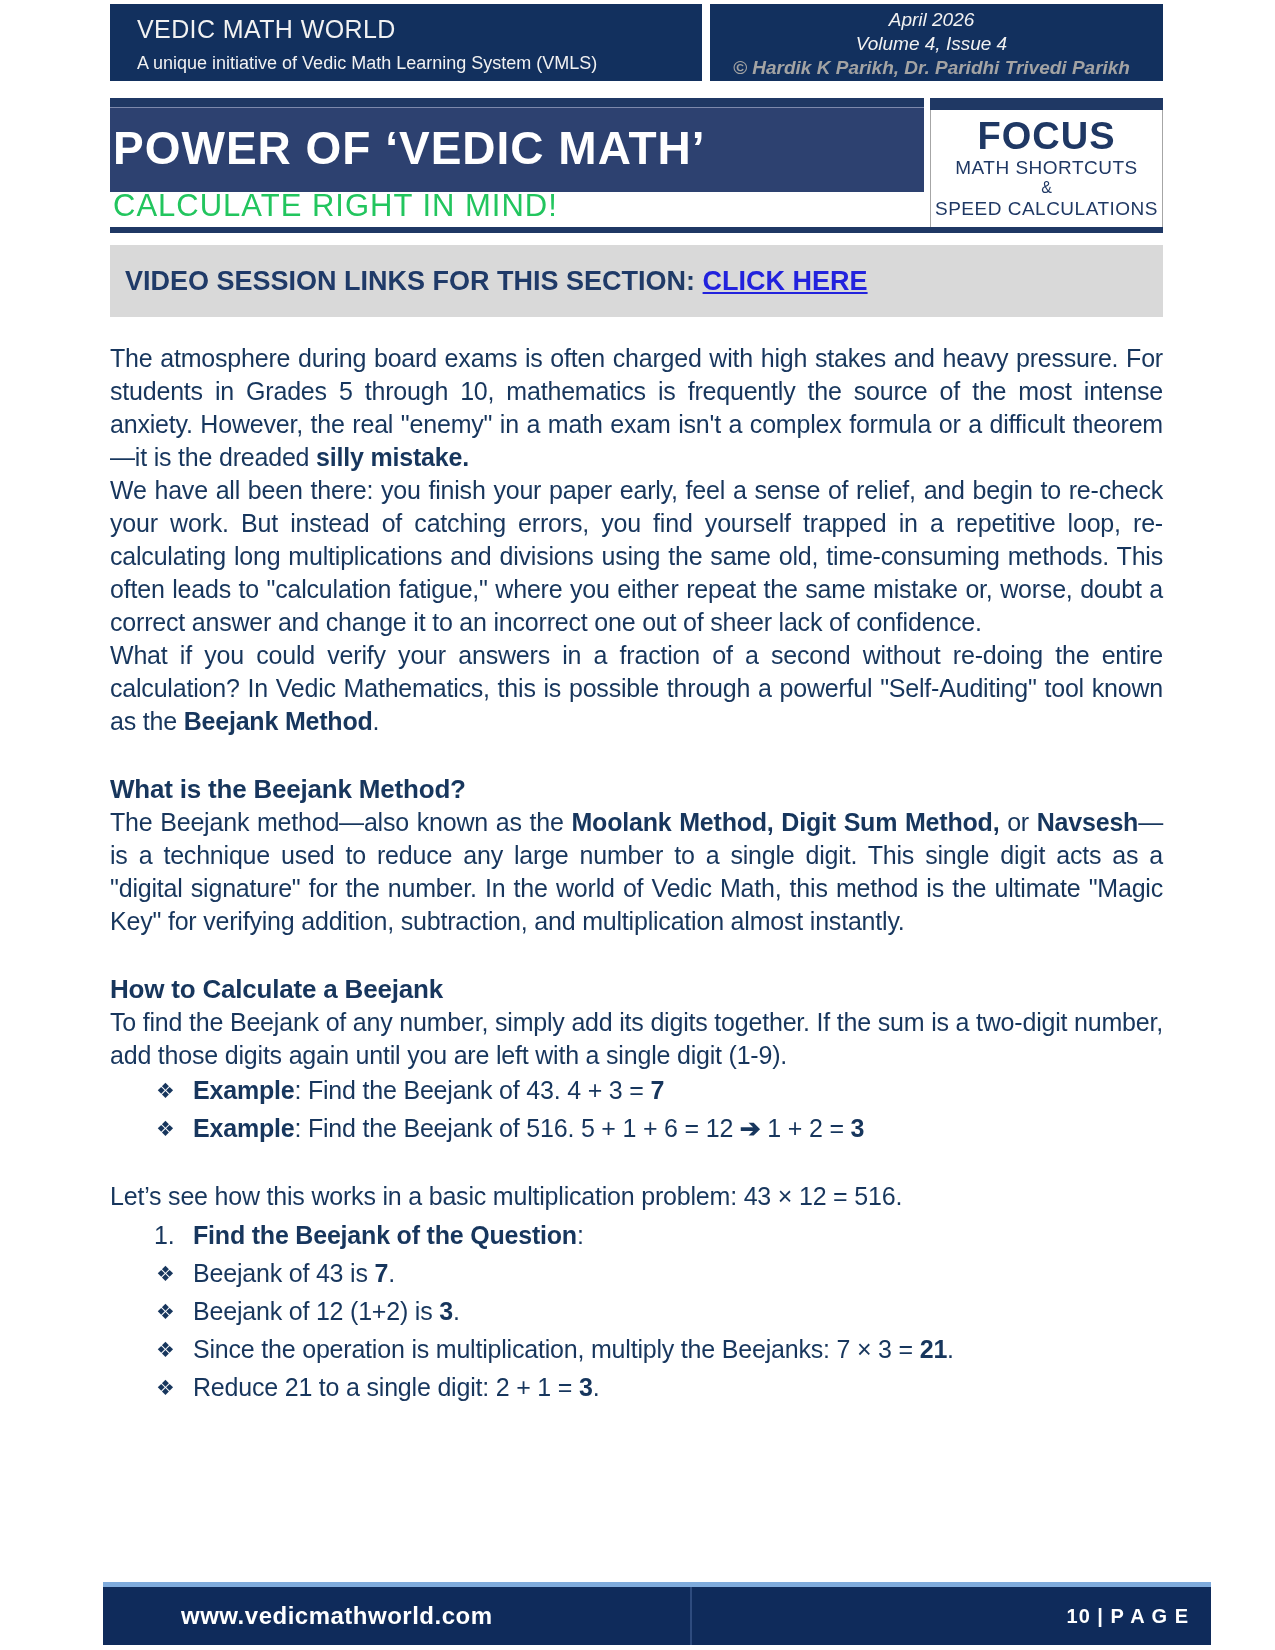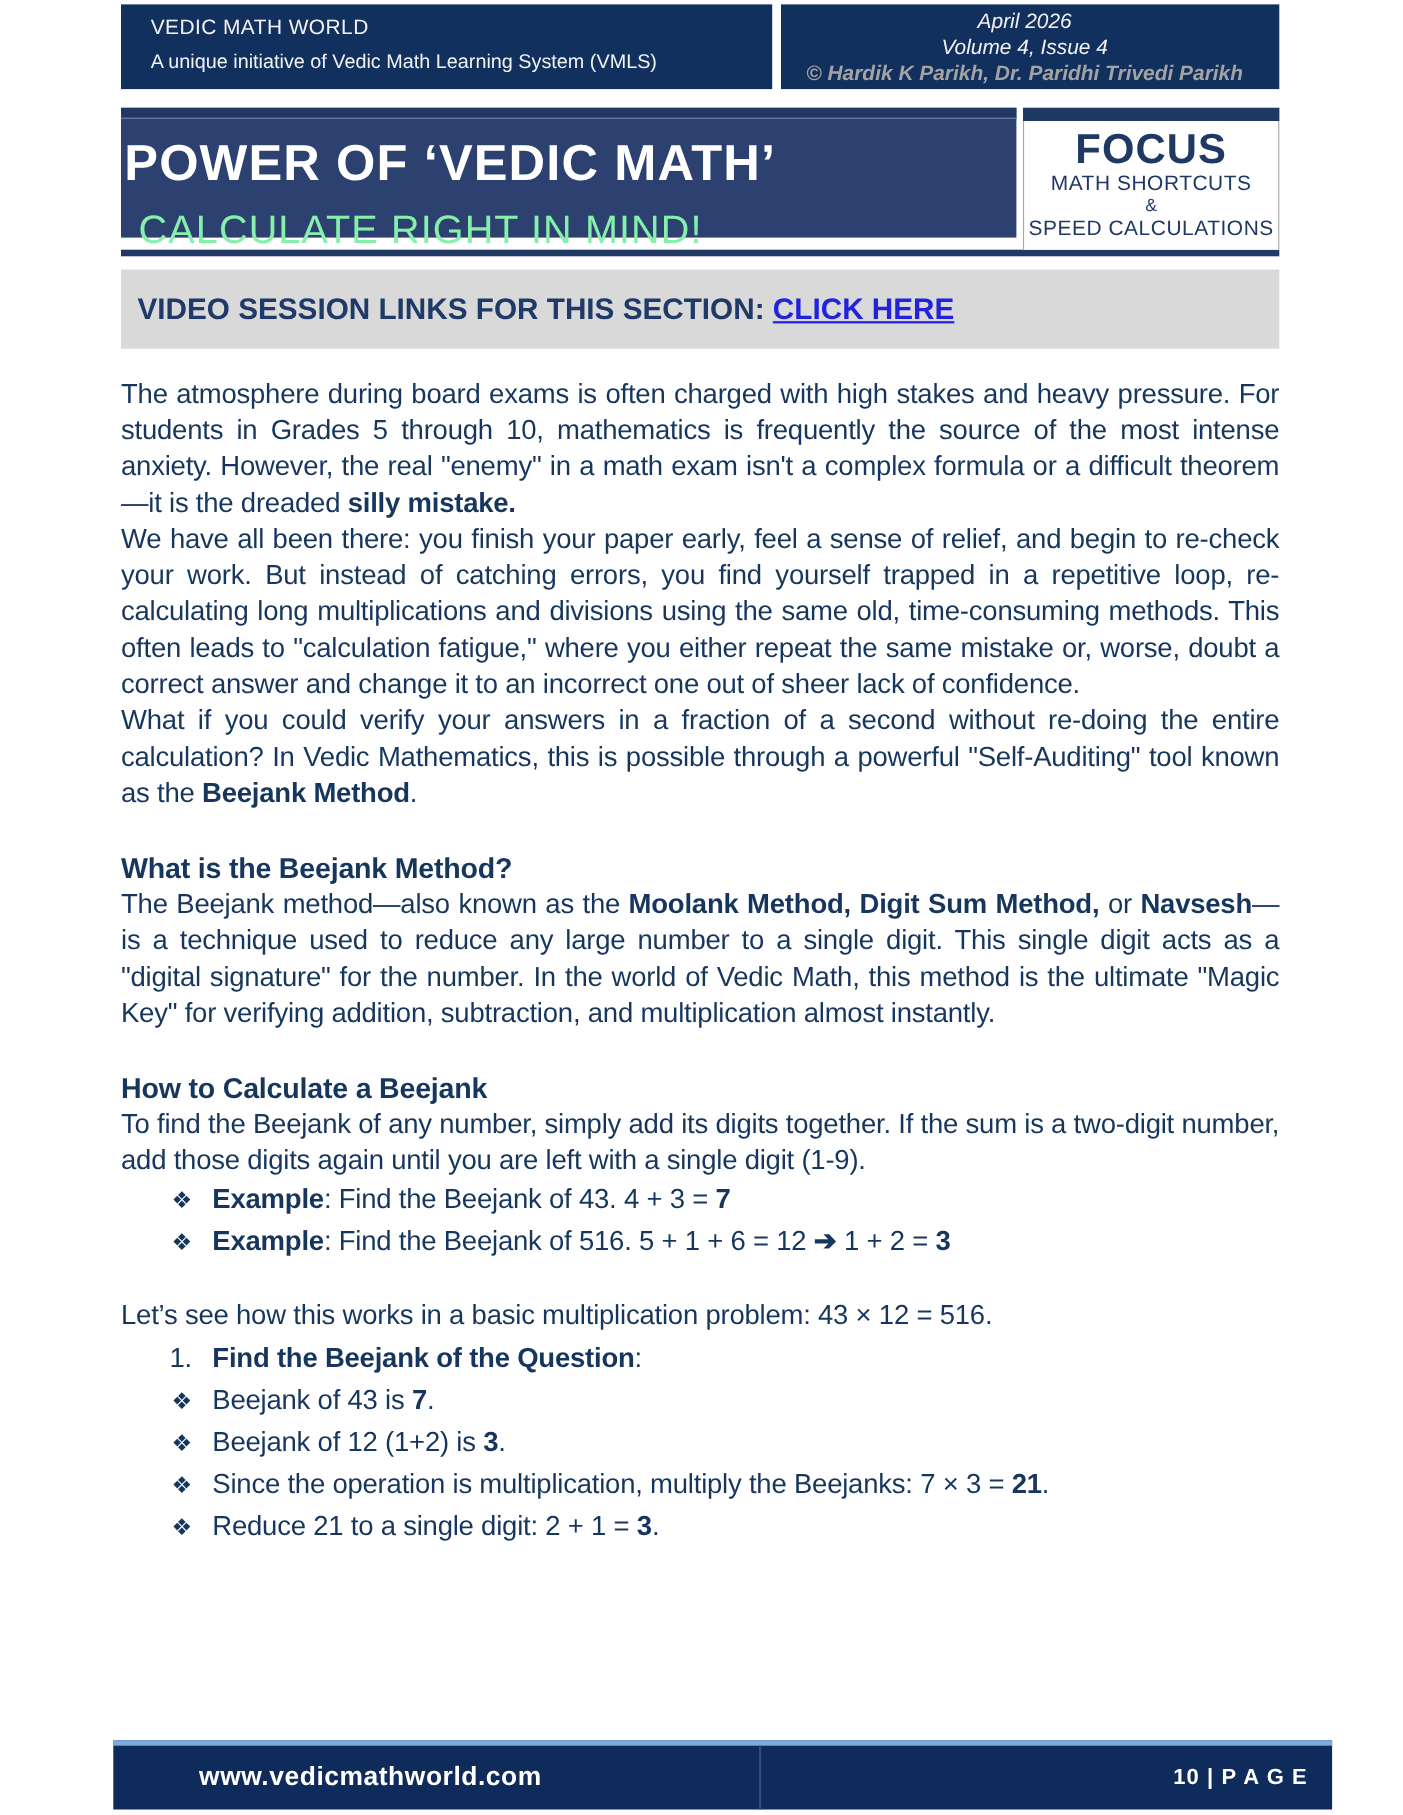--- a/index.html
+++ b/index.html
@@ -12,38 +12,38 @@
     overflow:hidden;
   }
   .content{position:absolute;left:110px;top:0;width:1053px;}
 
   
   .masthead{display:flex;gap:8px;margin-top:4px;height:77px;}
   .masthead-left{
     flex:0 0 592px;background:#12305E;color:#F2F2F2;
     box-sizing:border-box;padding:11px 0 0 27px;
   }
-  .brand{font-size:19px;letter-spacing:.4px;margin-bottom:9px;}
+  .brand{font-size:25px;letter-spacing:.4px;margin-bottom:9px;}
   .tagline{font-size:18px;}
   .masthead-right{
     flex:1;background:#12305E;color:#F2F2F2;text-align:center;
     box-sizing:border-box;padding:4px 10px 0 0;font-size:19px;line-height:24px;font-style:italic;
   }
   .masthead-right .copyright{font-weight:bold;color:#a3a3a3;}
 
   
   .banner{display:flex;gap:6px;margin-top:17px;border-bottom:6px solid #1F3864;}
-  .banner-main{flex:1;background:#2D4170;position:relative;height:118px;}
+  .banner-main{flex:1;background:#2D4170;position:relative;height:94px;}
   .banner-topstrip{height:9px;background:#1F3864;border-bottom:1px solid #7D89AC;}
   .banner-title{
     color:#ffffff;font-size:46px;font-weight:bold;letter-spacing:1px;
     margin:13px 0 0 3px;white-space:nowrap;
   }
   .banner-subtitle{
-    color:#86efac;font-size:36px;letter-spacing:1px;margin:13px 0 0 16px;white-space:nowrap;
+    color:#22c55e;font-size:31px;letter-spacing:1px;margin:13px 0 0 3px;white-space:nowrap;
   }
   .focus-box{
     flex:0 0 233px;background:#ffffff;border:1px solid #A6A6A6;border-bottom:none;
     box-sizing:border-box;text-align:center;color:#1F3864;height:129px;
   }
   .focus-topbar{height:12px;background:#1F3864;margin:-1px -1px 0 -1px;}
   .focus-title{font-size:38px;font-weight:bold;letter-spacing:1px;margin-top:6px;line-height:40px;}
   .focus-line{font-size:19px;letter-spacing:.5px;line-height:23px;}
   .focus-amp{font-size:16px;line-height:18px;}
 

